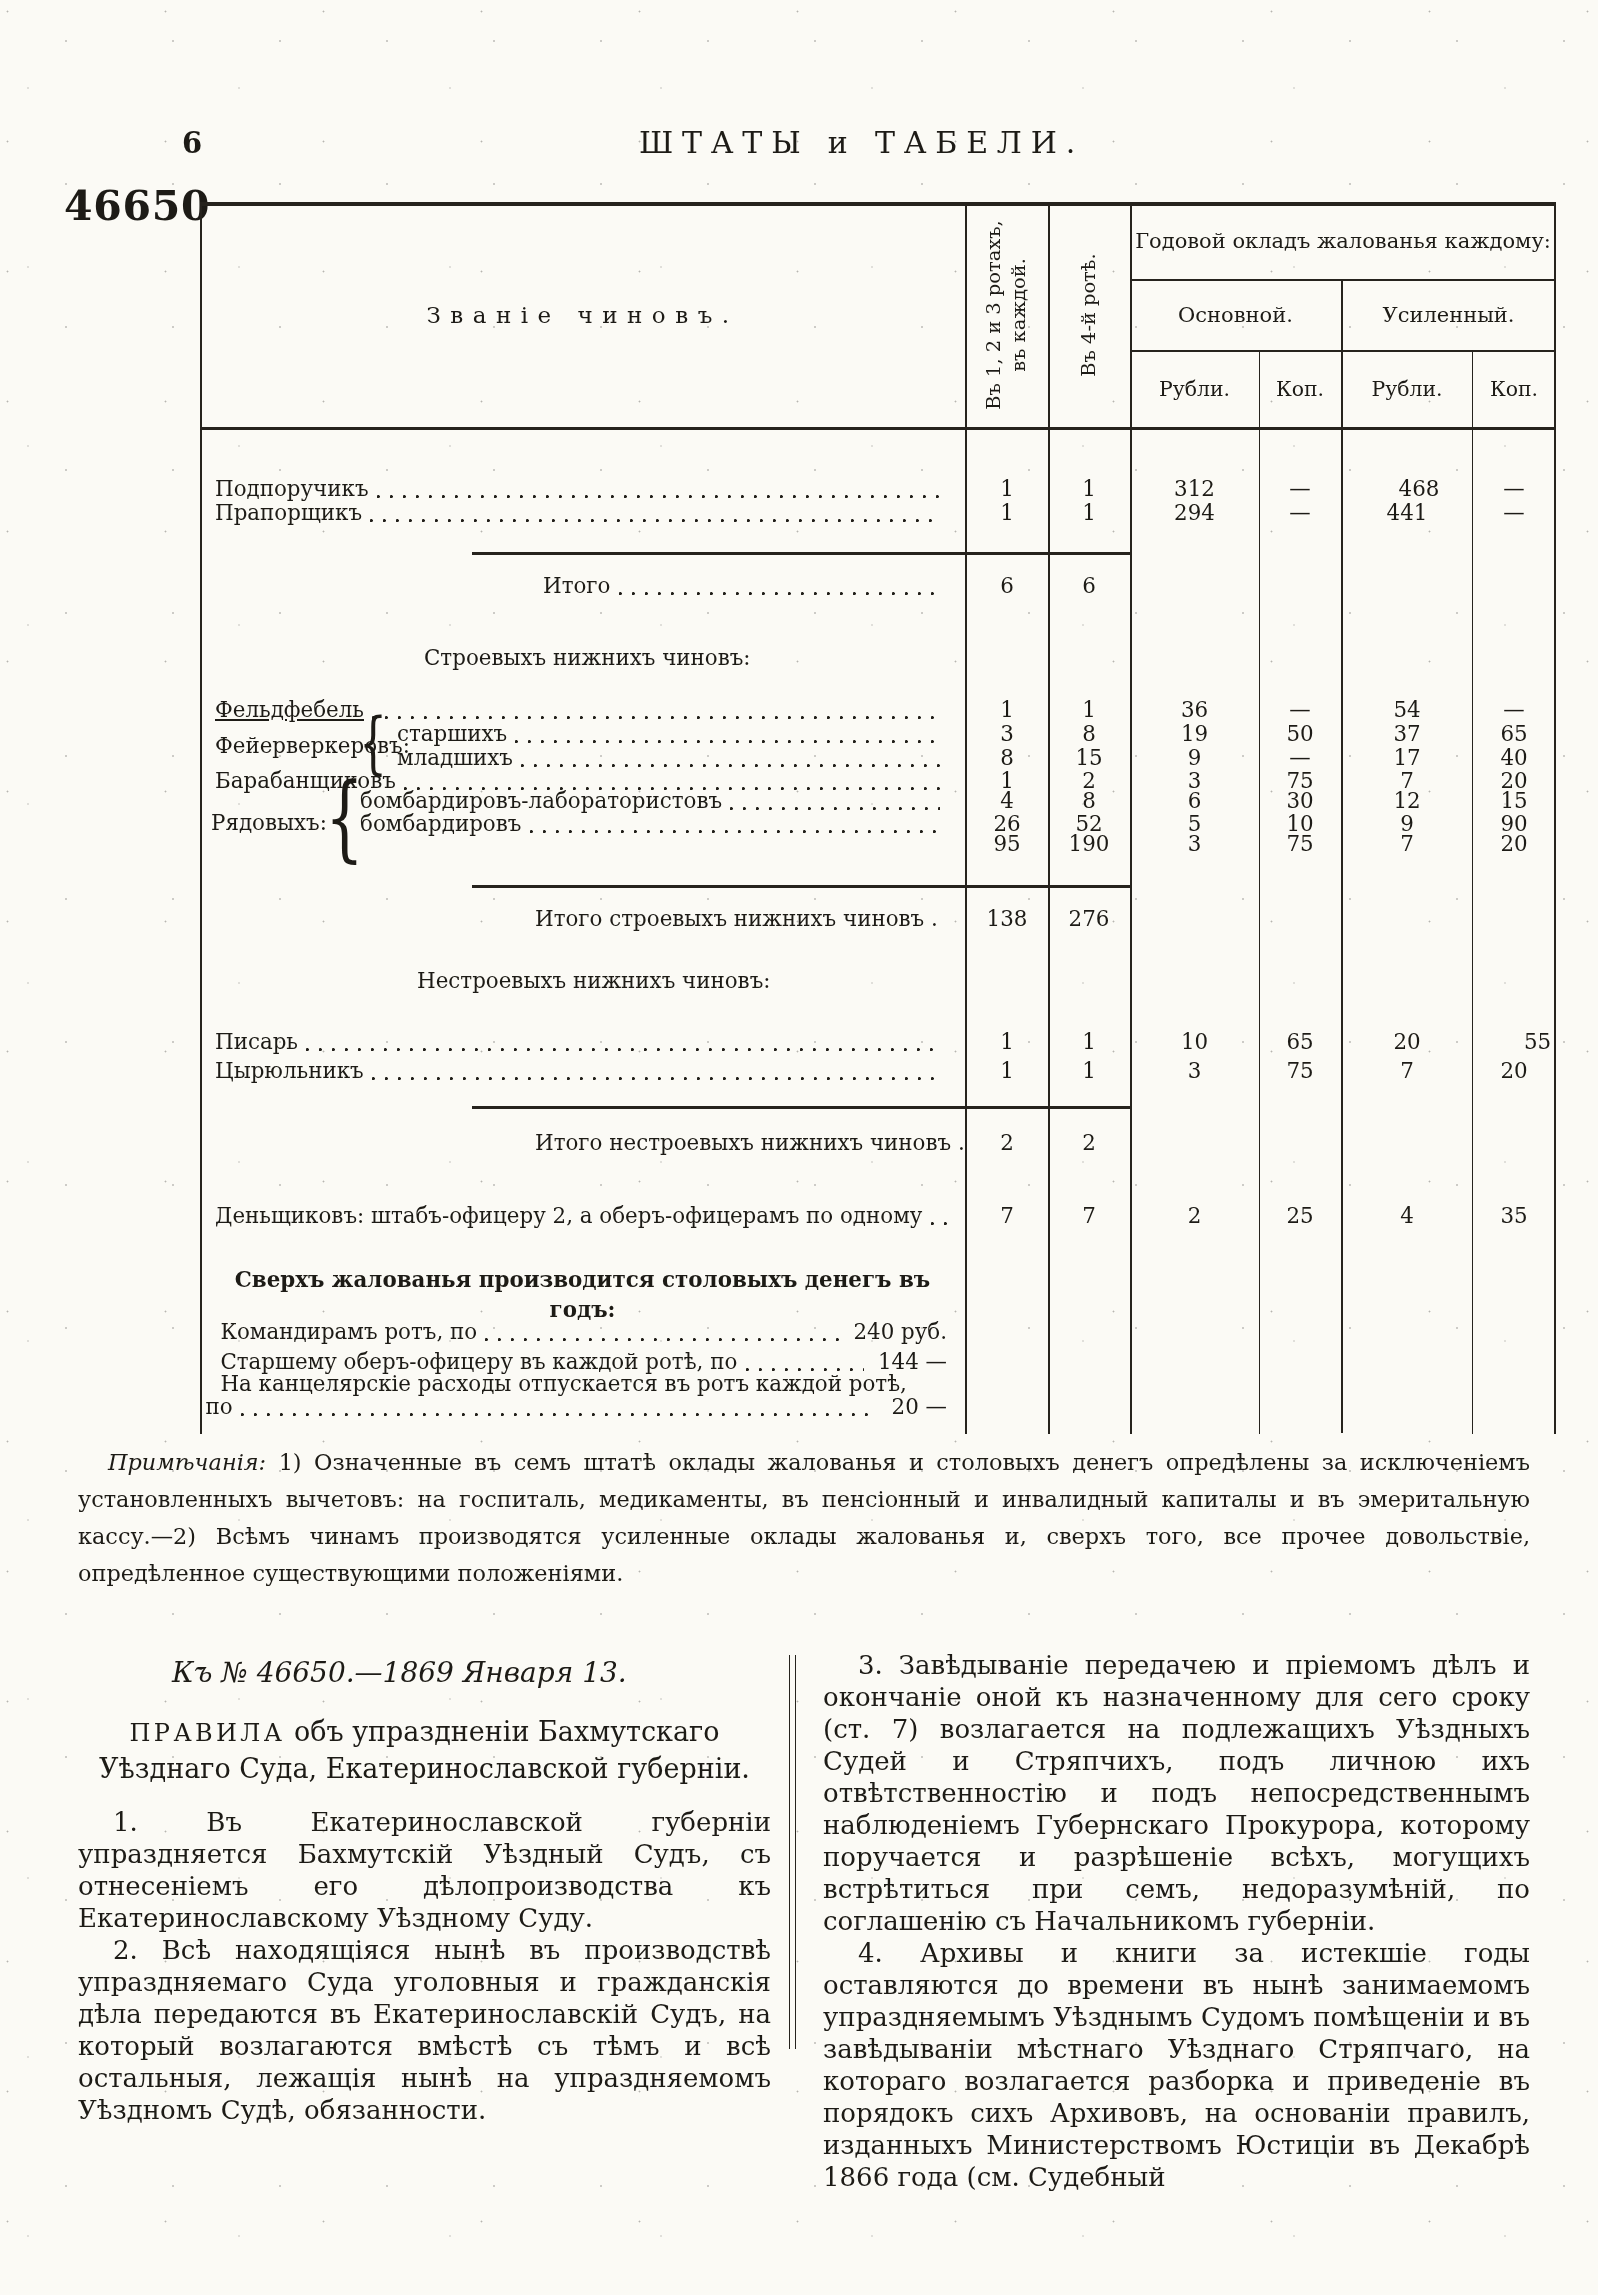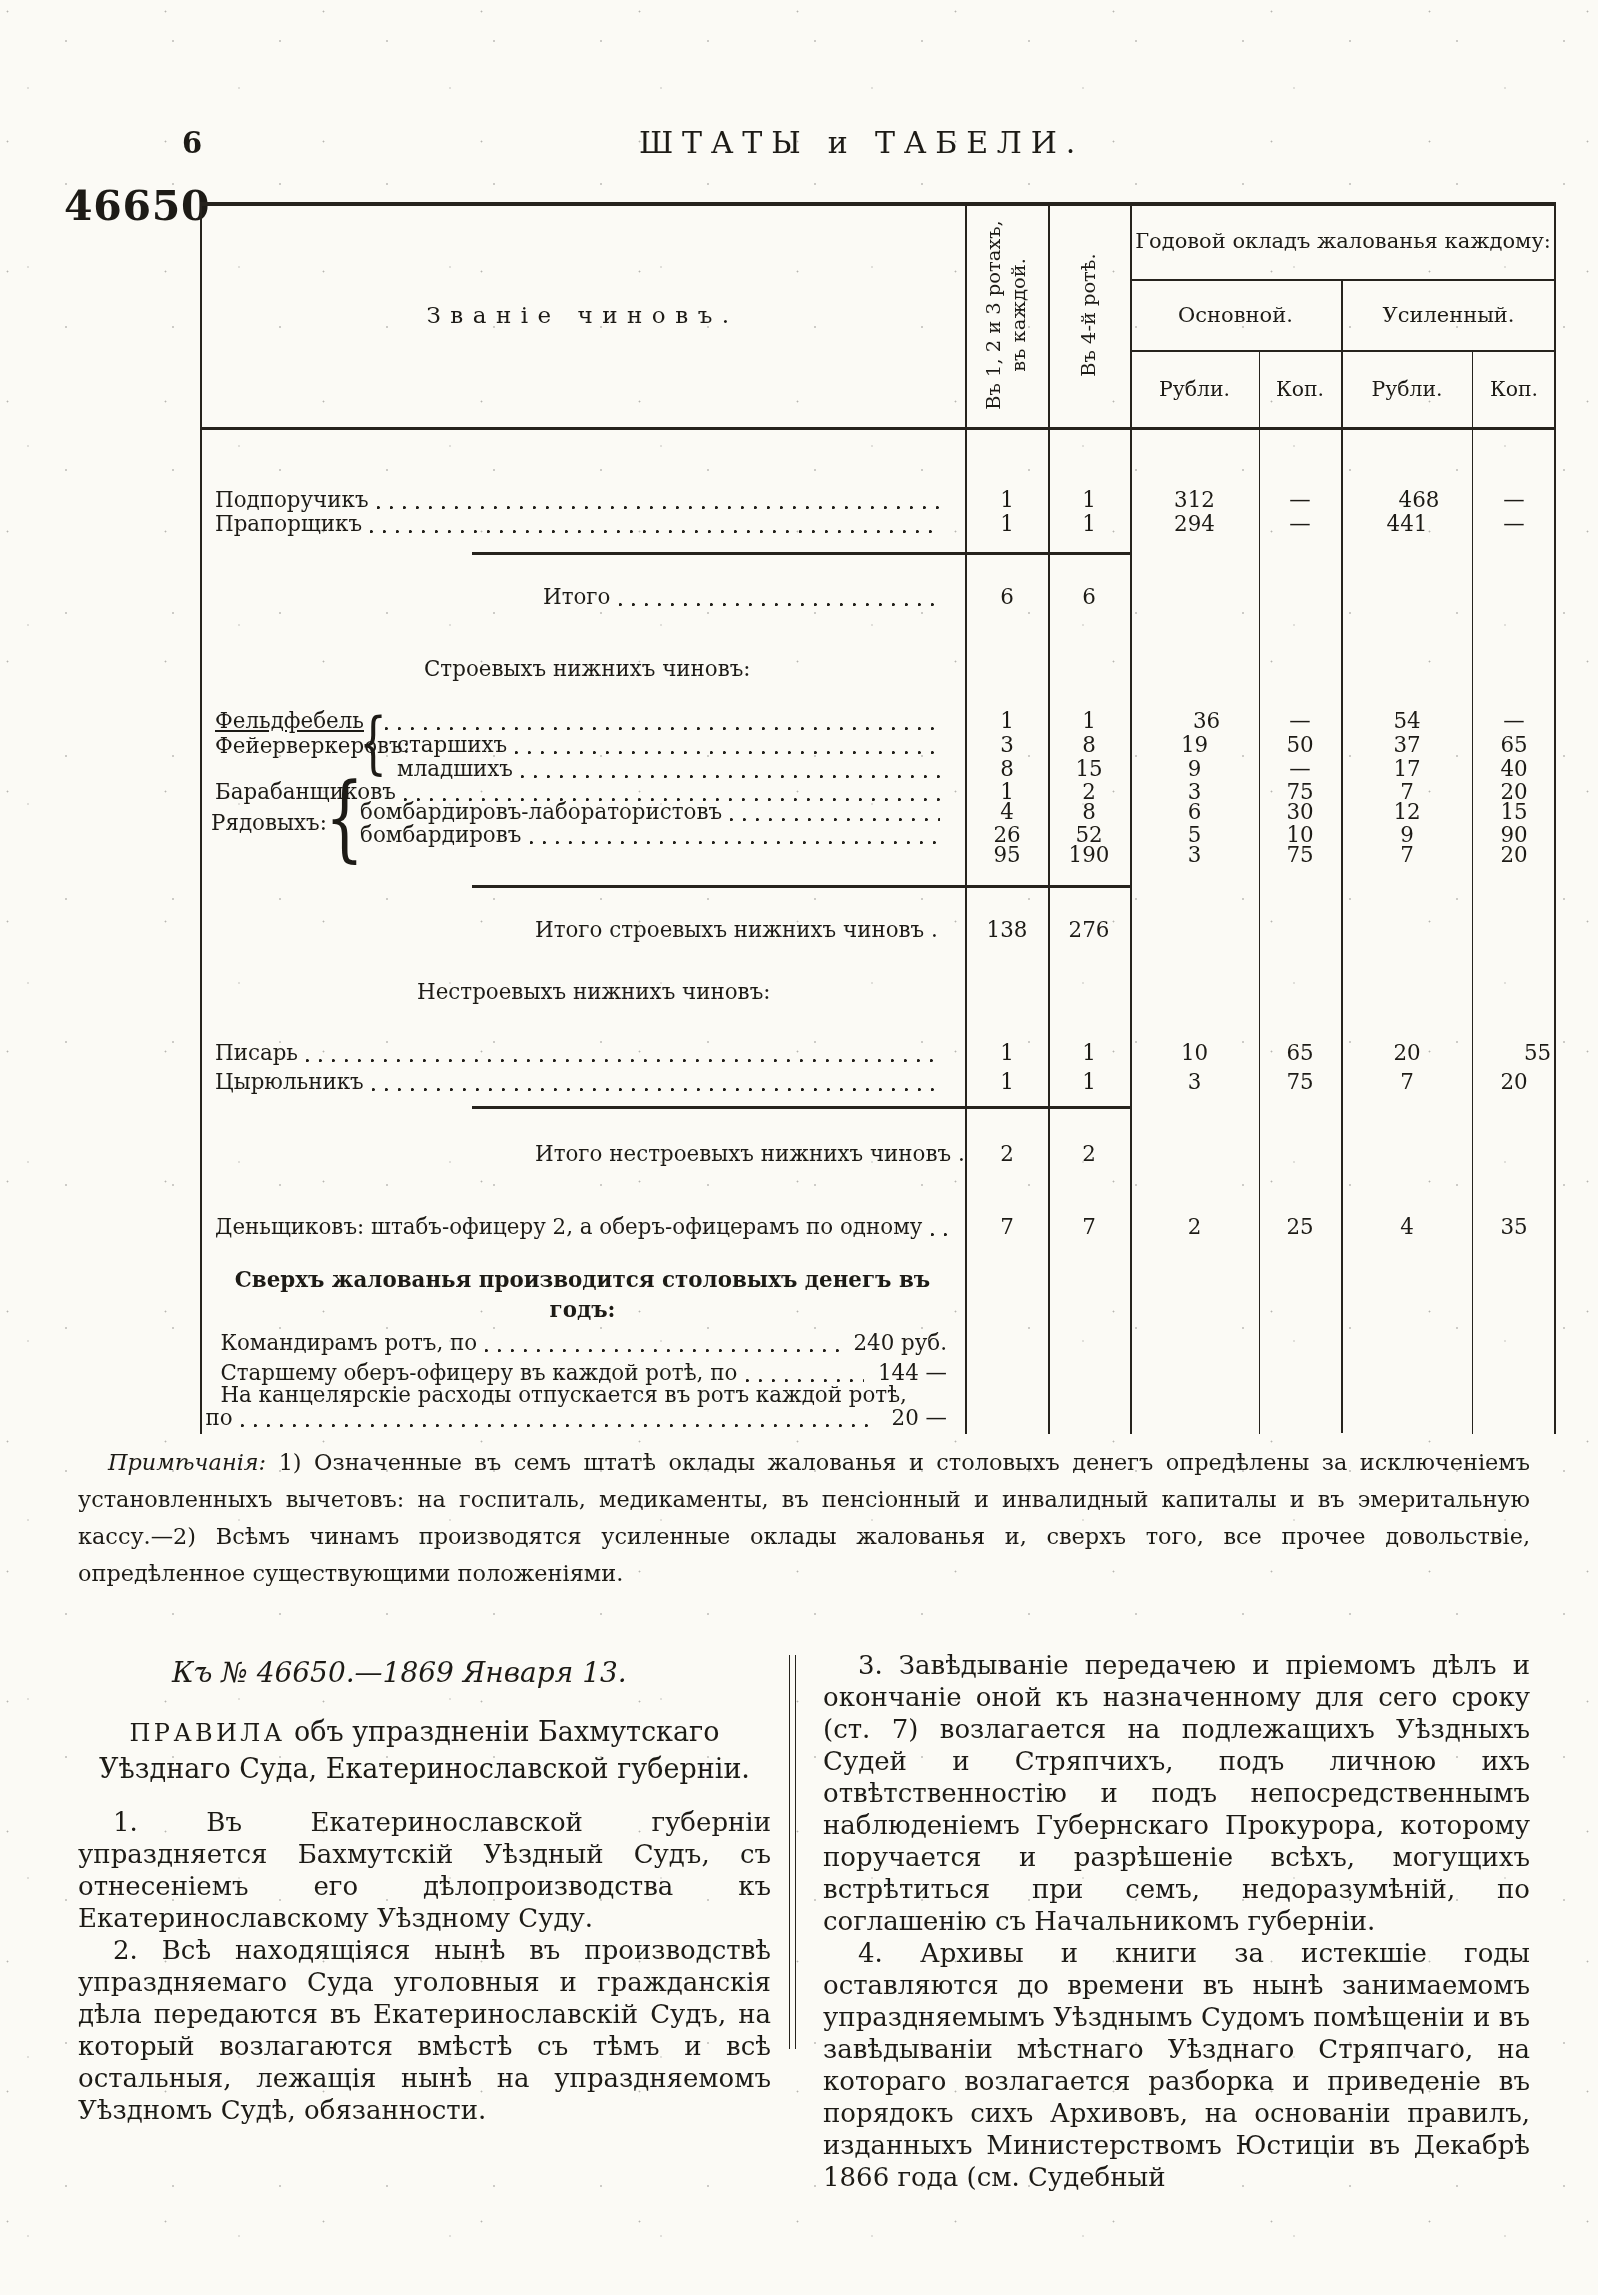--- a/index.html
+++ b/index.html
@@ -20,21 +20,21 @@
   .line{position:absolute;background:#26231d;}
   .pg-num{position:absolute;left:182px;top:126px;font-size:29px;font-weight:bold;}
   .pg-title{position:absolute;left:639px;top:125px;font-size:30px;letter-spacing:8.8px;white-space:nowrap;font-weight:500;}
   .doc-num{position:absolute;left:64px;top:182px;font-size:41px;font-weight:bold;letter-spacing:0.7px;}
 
   .table{position:absolute;left:200px;top:202px;width:1356px;height:1232px;}
   .th-rank{position:absolute;left:0;top:0;width:765px;height:225px;display:flex;align-items:center;justify-content:center;font-size:23px;letter-spacing:9.5px;white-space:nowrap;}
   .vtext{position:absolute;width:245px;text-align:center;transform:translate(-50%,-50%) rotate(-90deg);font-size:19.4px;line-height:24.5px;white-space:nowrap;}
   .vtext span{display:block;}
   .th-cell{position:absolute;display:flex;align-items:center;justify-content:center;text-align:center;font-size:21px;}
-  .row{position:absolute;left:0;width:1356px;height:30px;line-height:30px;font-size:21.4px;white-space:nowrap;margin-top:11px;}
+  .row{position:absolute;left:0;width:1356px;height:30px;line-height:30px;font-size:21.4px;white-space:nowrap;}
   .labelwrap{position:absolute;top:0;bottom:0;right:609px;display:flex;align-items:stretch;}
   .rlabel{line-height:30px;}
   .leader{flex:1;position:relative;min-width:17.7px;margin:0 6.8px;}
   .leader::after{content:"";position:absolute;left:1.4px;right:0;bottom:6.1px;height:2.7px;
     background-image:radial-gradient(circle at 1.4px 1.4px,#221f1a 1.3px,transparent 1.6px);
     background-size:13px 2.7px;background-repeat:repeat-x;}
   .val{position:absolute;top:0;height:30px;line-height:30px;text-align:center;}
   .seclabel{position:absolute;line-height:30px;}
   .subrule{position:absolute;left:272px;width:658px;height:2.7px;background:#26231d;}
   .group-label{position:absolute;line-height:30px;font-size:21.4px;white-space:nowrap;}
@@ -116,21 +116,21 @@
         <div class="row" style="top: 441px;">
           <span class="seclabel" style="left: 224px;">Строевыхъ нижнихъ чиновъ:</span>
         </div>
         <div class="row" style="top: 493px;">
           <div class="labelwrap" style="left: 15px; text-decoration: underline;">
             <span class="rlabel">Фельдфебель</span>
             <div class="leader"></div>
           </div>
           <span class="val" style="left: 765px; width: 84px;">1</span>
           <span class="val" style="left: 848px; width: 82px;">1</span>
-          <span class="val" style="left: 930px; width: 129px; padding-left: 12px;">36</span>
+          <span class="val" style="left: 930px; width: 129px;">36</span>
           <span class="val" style="left: 1059px; width: 82px;">—</span>
           <span class="val" style="left: 1141px; width: 132px;">54</span>
           <span class="val" style="left: 1272px; width: 84px;">—</span>
         </div>
         <div class="row" style="top: 517px;">
           <div class="labelwrap" style="left: 197px;">
             <span class="rlabel">старшихъ</span>
             <div class="leader"></div>
           </div>
           <span class="val" style="left: 765px; width: 84px;">3</span>

